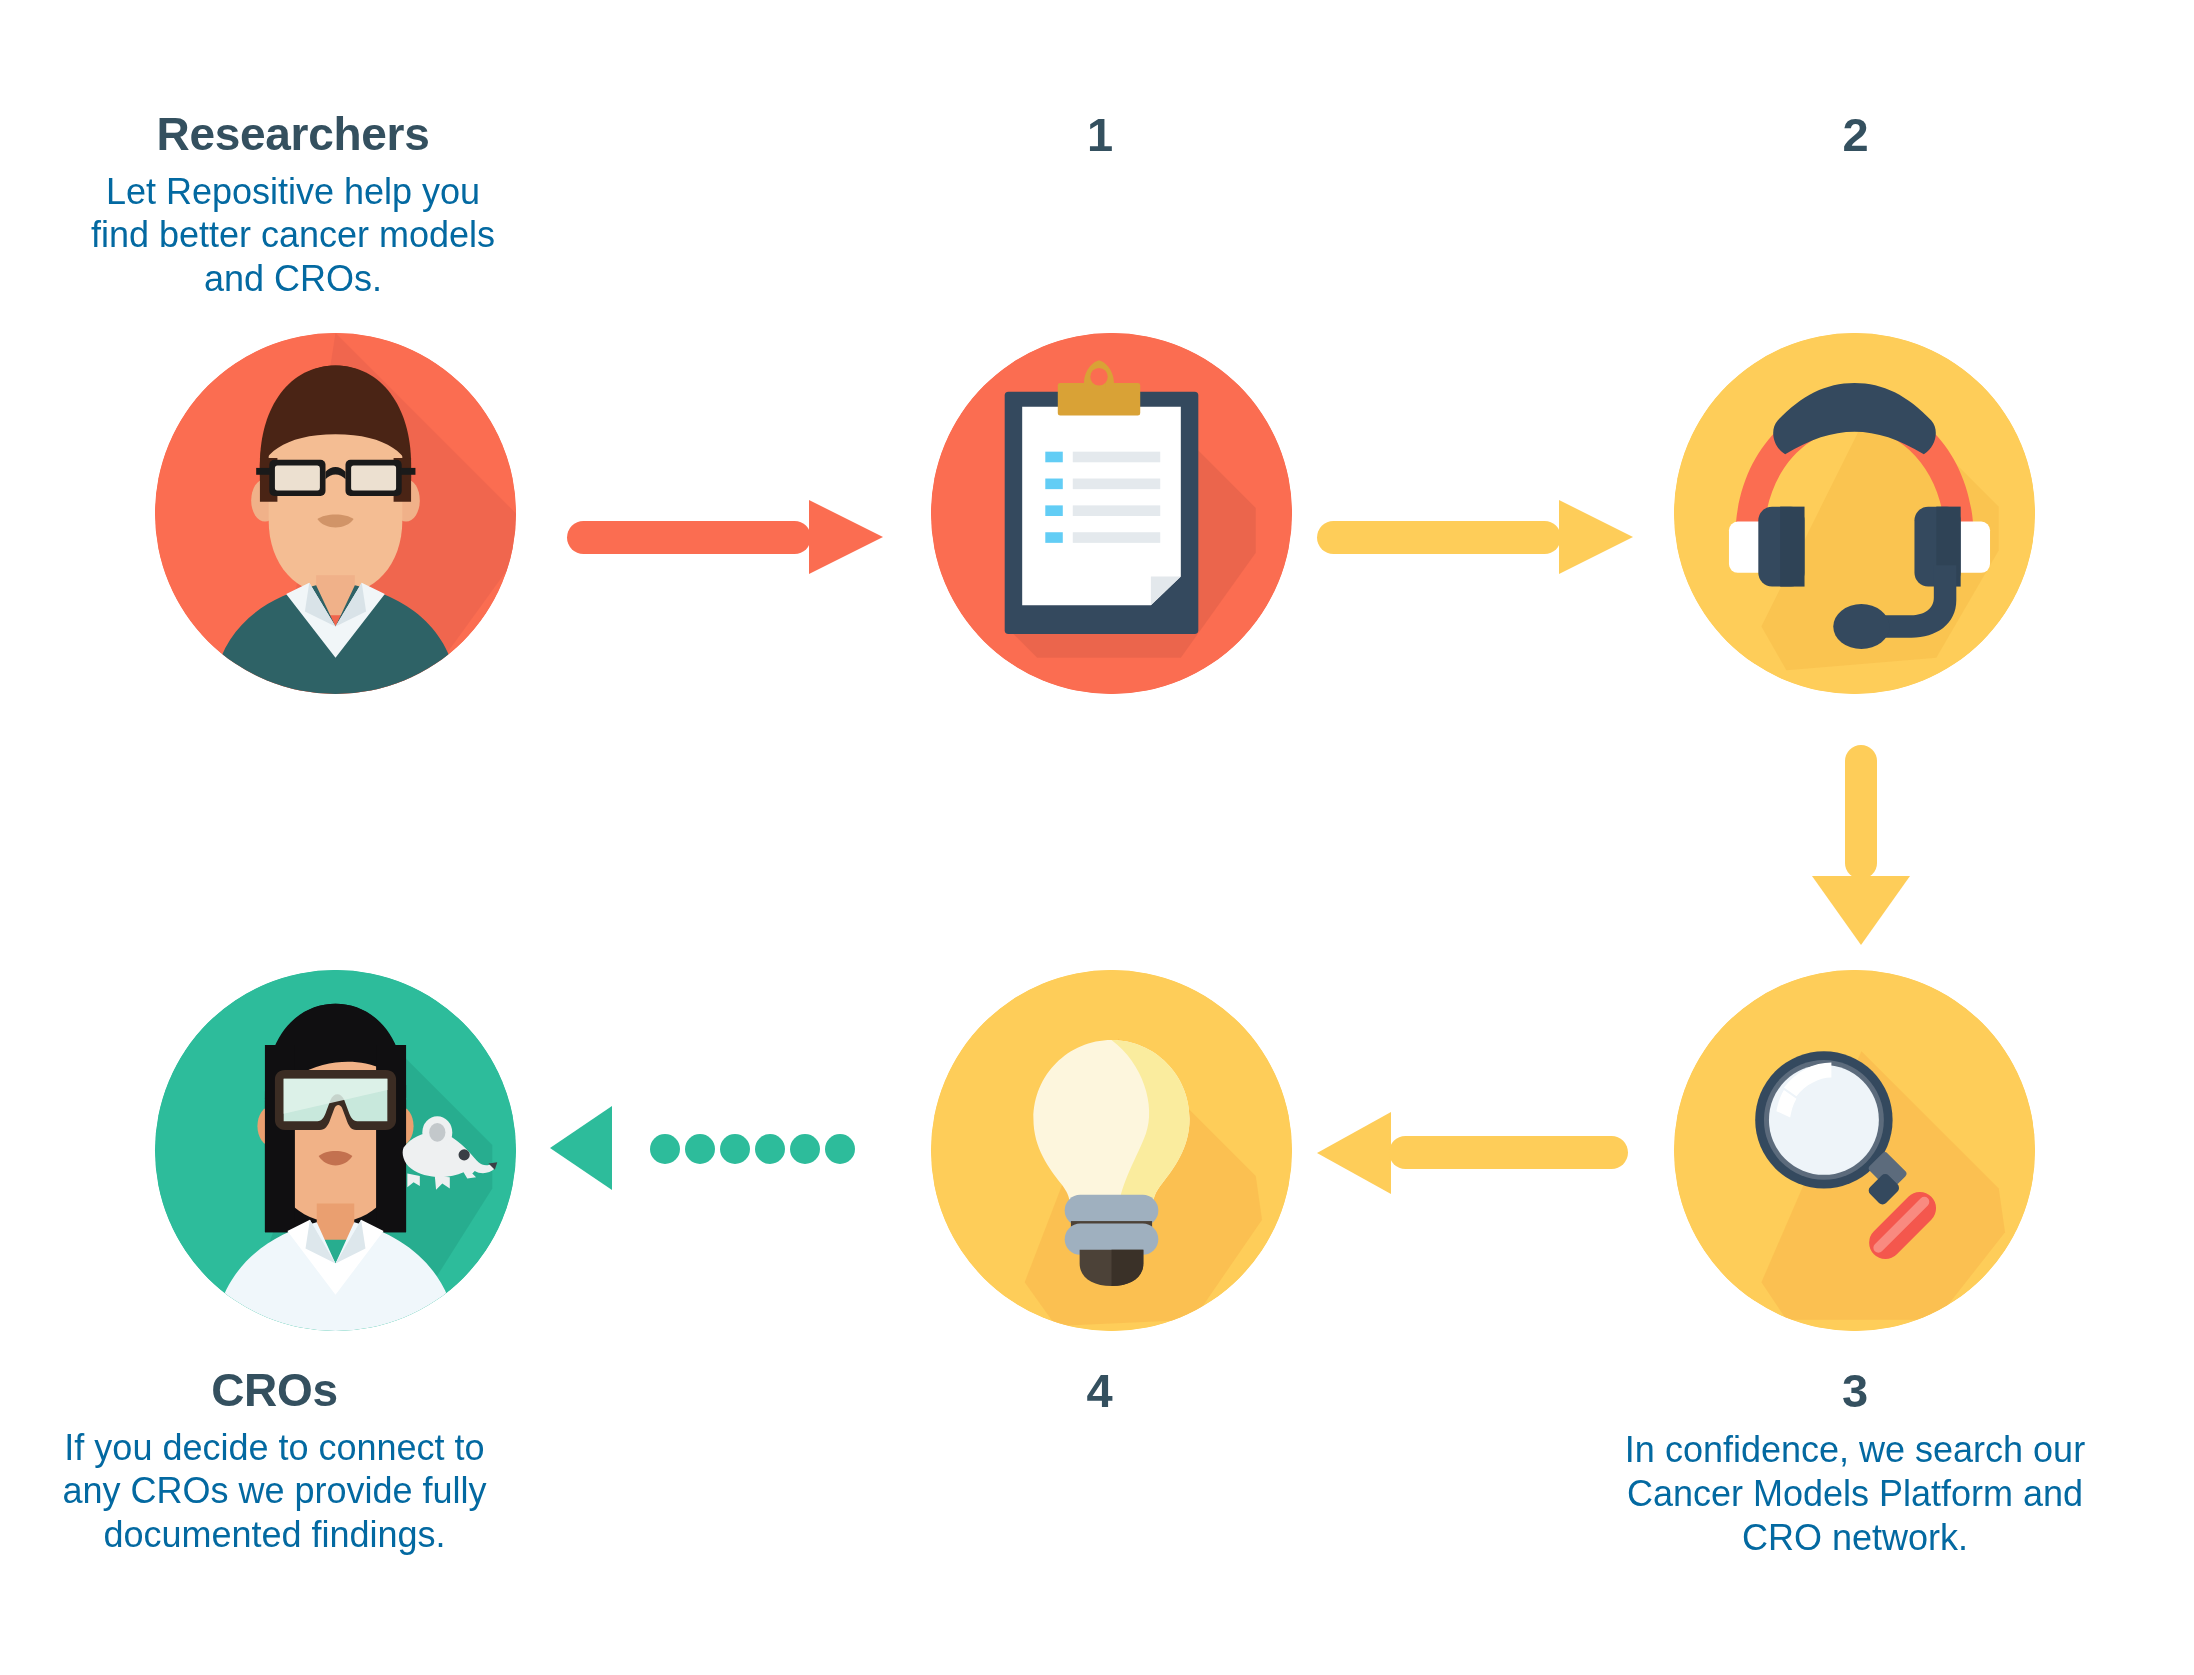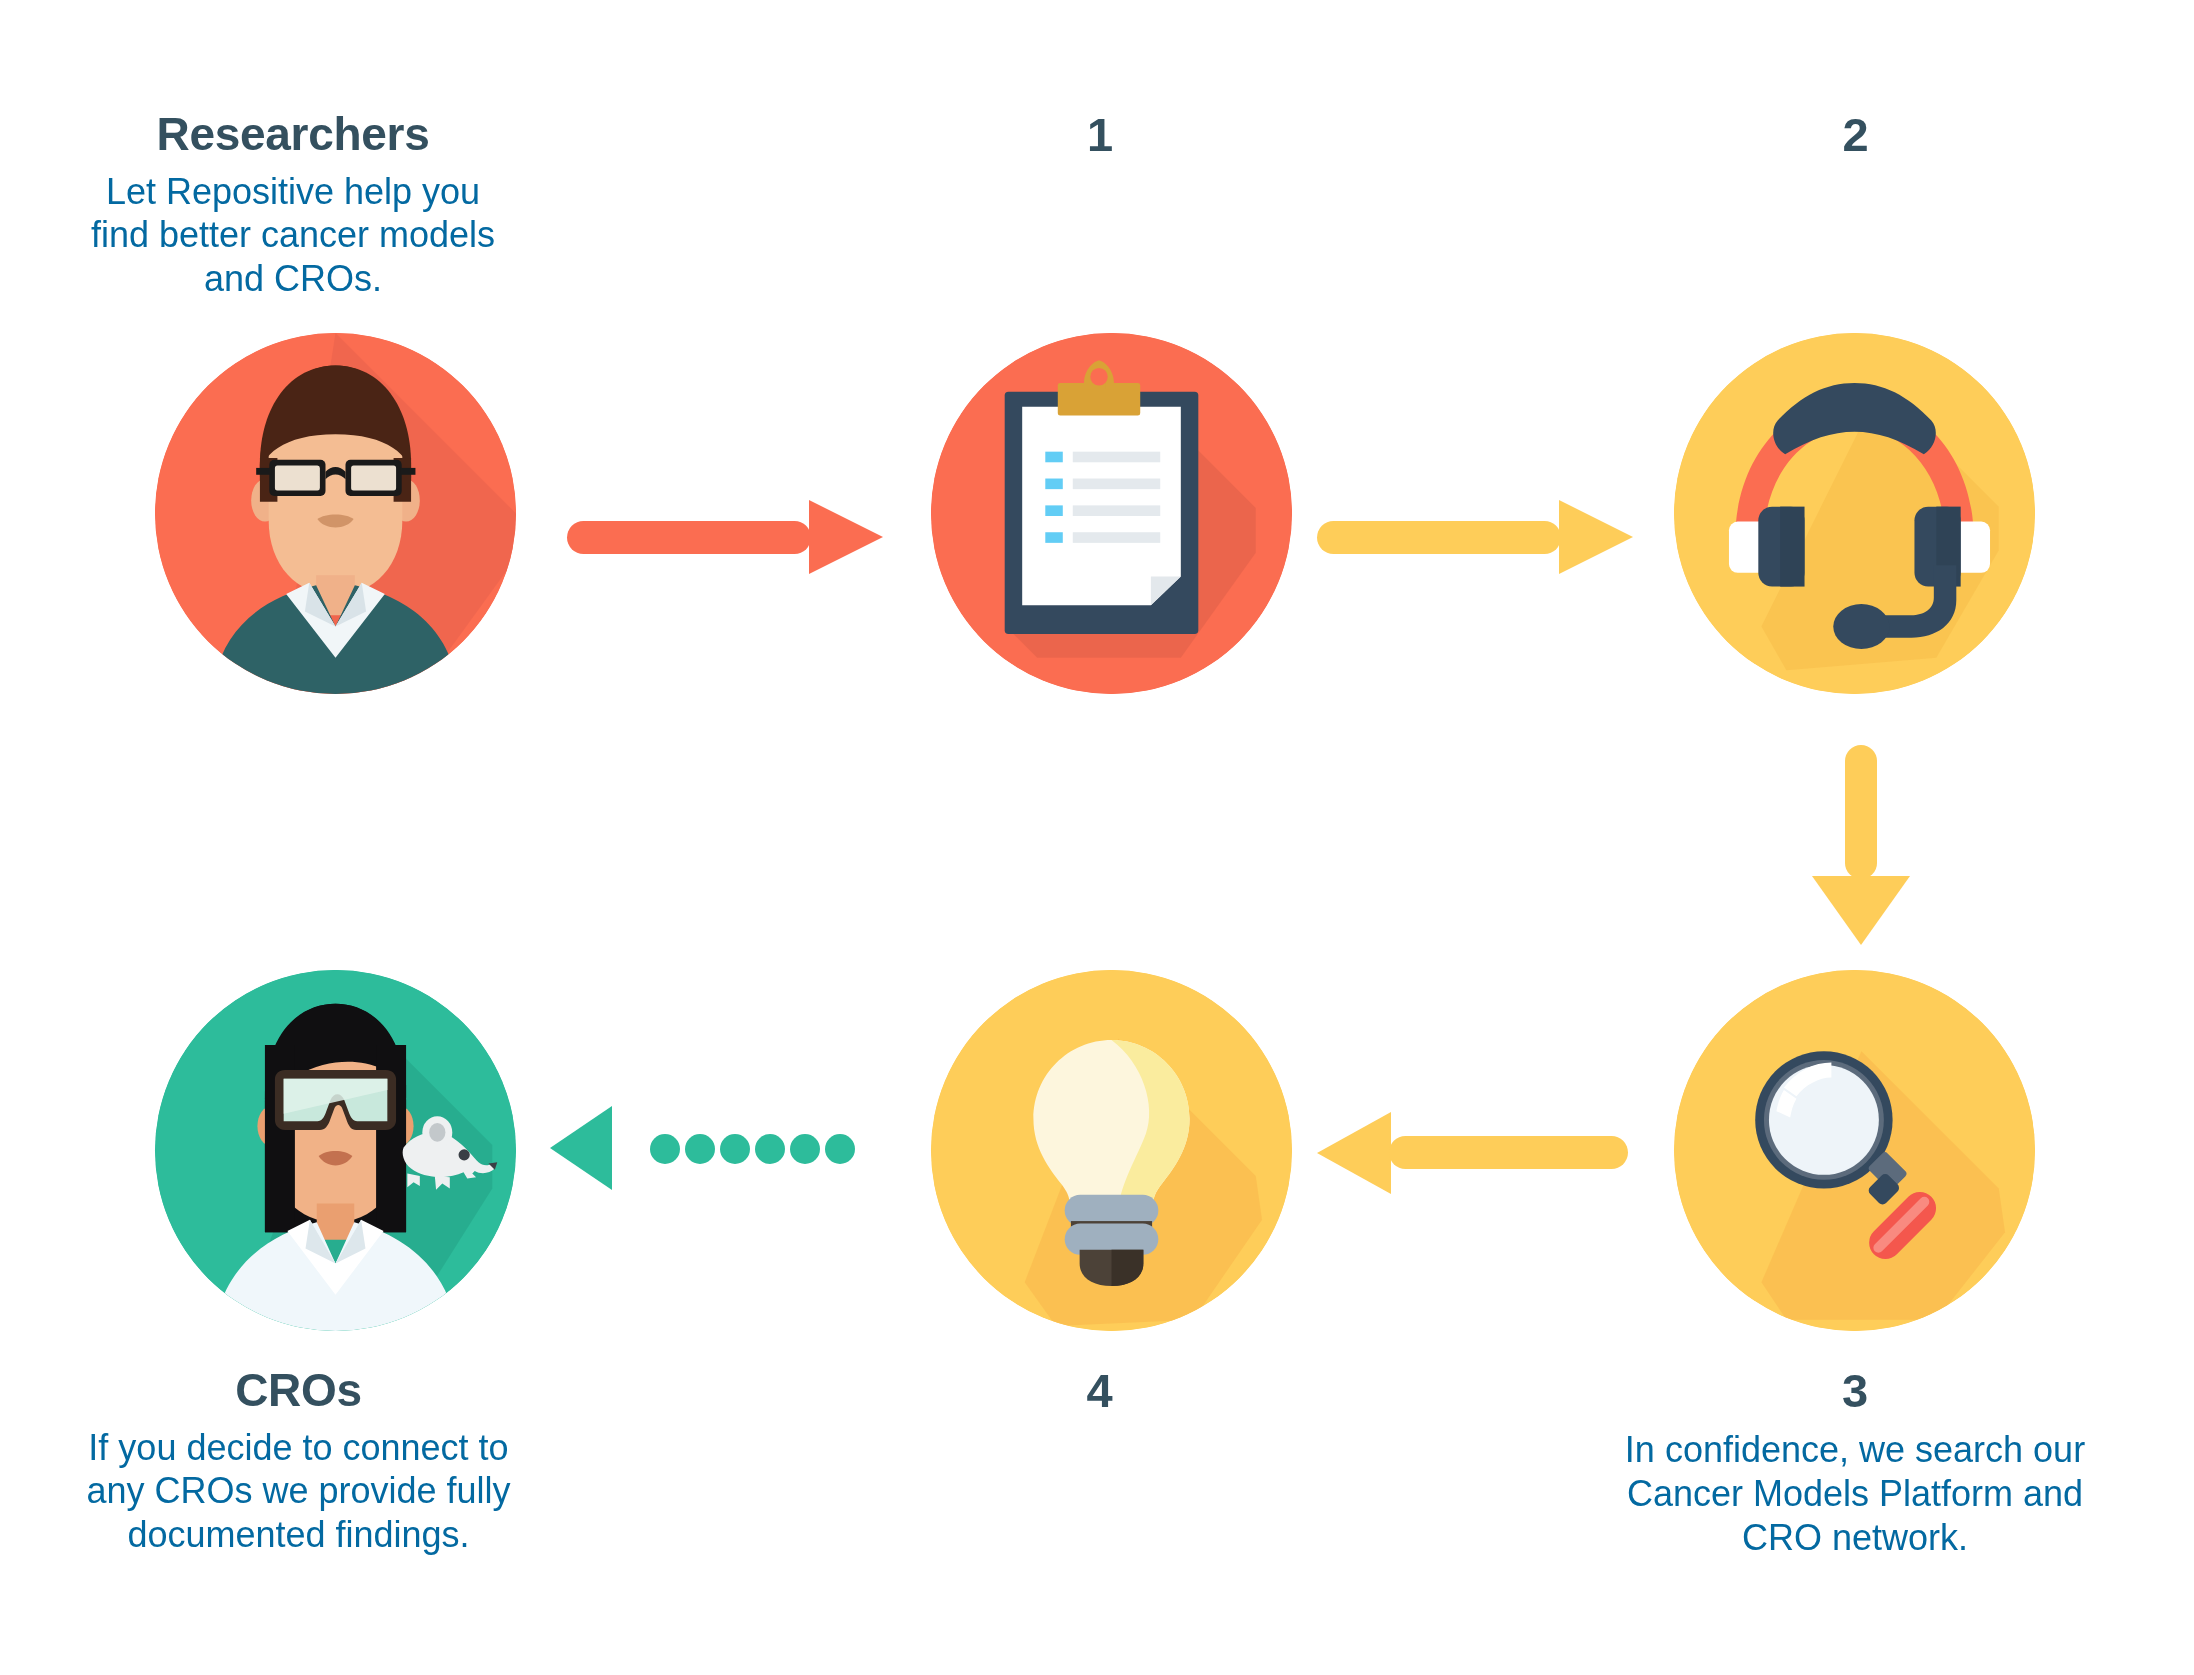--- a/index.html
+++ b/index.html
@@ -253,21 +253,21 @@
       <path d="M176,188 C196,162 224,148 252,148 L252,172 C232,172 210,184 196,202 Z" fill="#ffffff"></path>
       <path d="M164,226 C166,214 170,202 176,192 L196,206 C190,216 188,226 186,236 Z" fill="#ffffff"></path>
 
       <rect x="316" y="302" width="52" height="40" rx="6" transform="rotate(45 342 322)" fill="#5c6b7c"></rect>
       <rect x="318" y="330" width="36" height="42" rx="8" transform="rotate(45 336 351)" fill="#34495e"></rect>
       <rect x="340" y="344" width="52" height="130" rx="26" transform="rotate(45 366 409)" fill="#f4574d"></rect>
       <rect x="356" y="348" width="16" height="120" rx="8" transform="rotate(45 364 408)" fill="#f98a80"></rect>
     </svg>
   </div>
 
-  <div class="cap" style="left:56px;top:1367px;width:437px;margin-left:24px;">
+  <div class="cap" style="left:56px;top:1367px;width:437px;">
     <div class="hdr">CROs</div>
     <div class="body">If you decide to connect to any CROs we provide fully documented findings.</div>
   </div>
 
   <div class="cap" style="left:887px;top:1367px;width:425px;">
     <div class="num">4</div>
   </div>
 
   <div class="cap" style="left:1624px;top:1367px;width:462px;">
     <div class="num">3</div>

